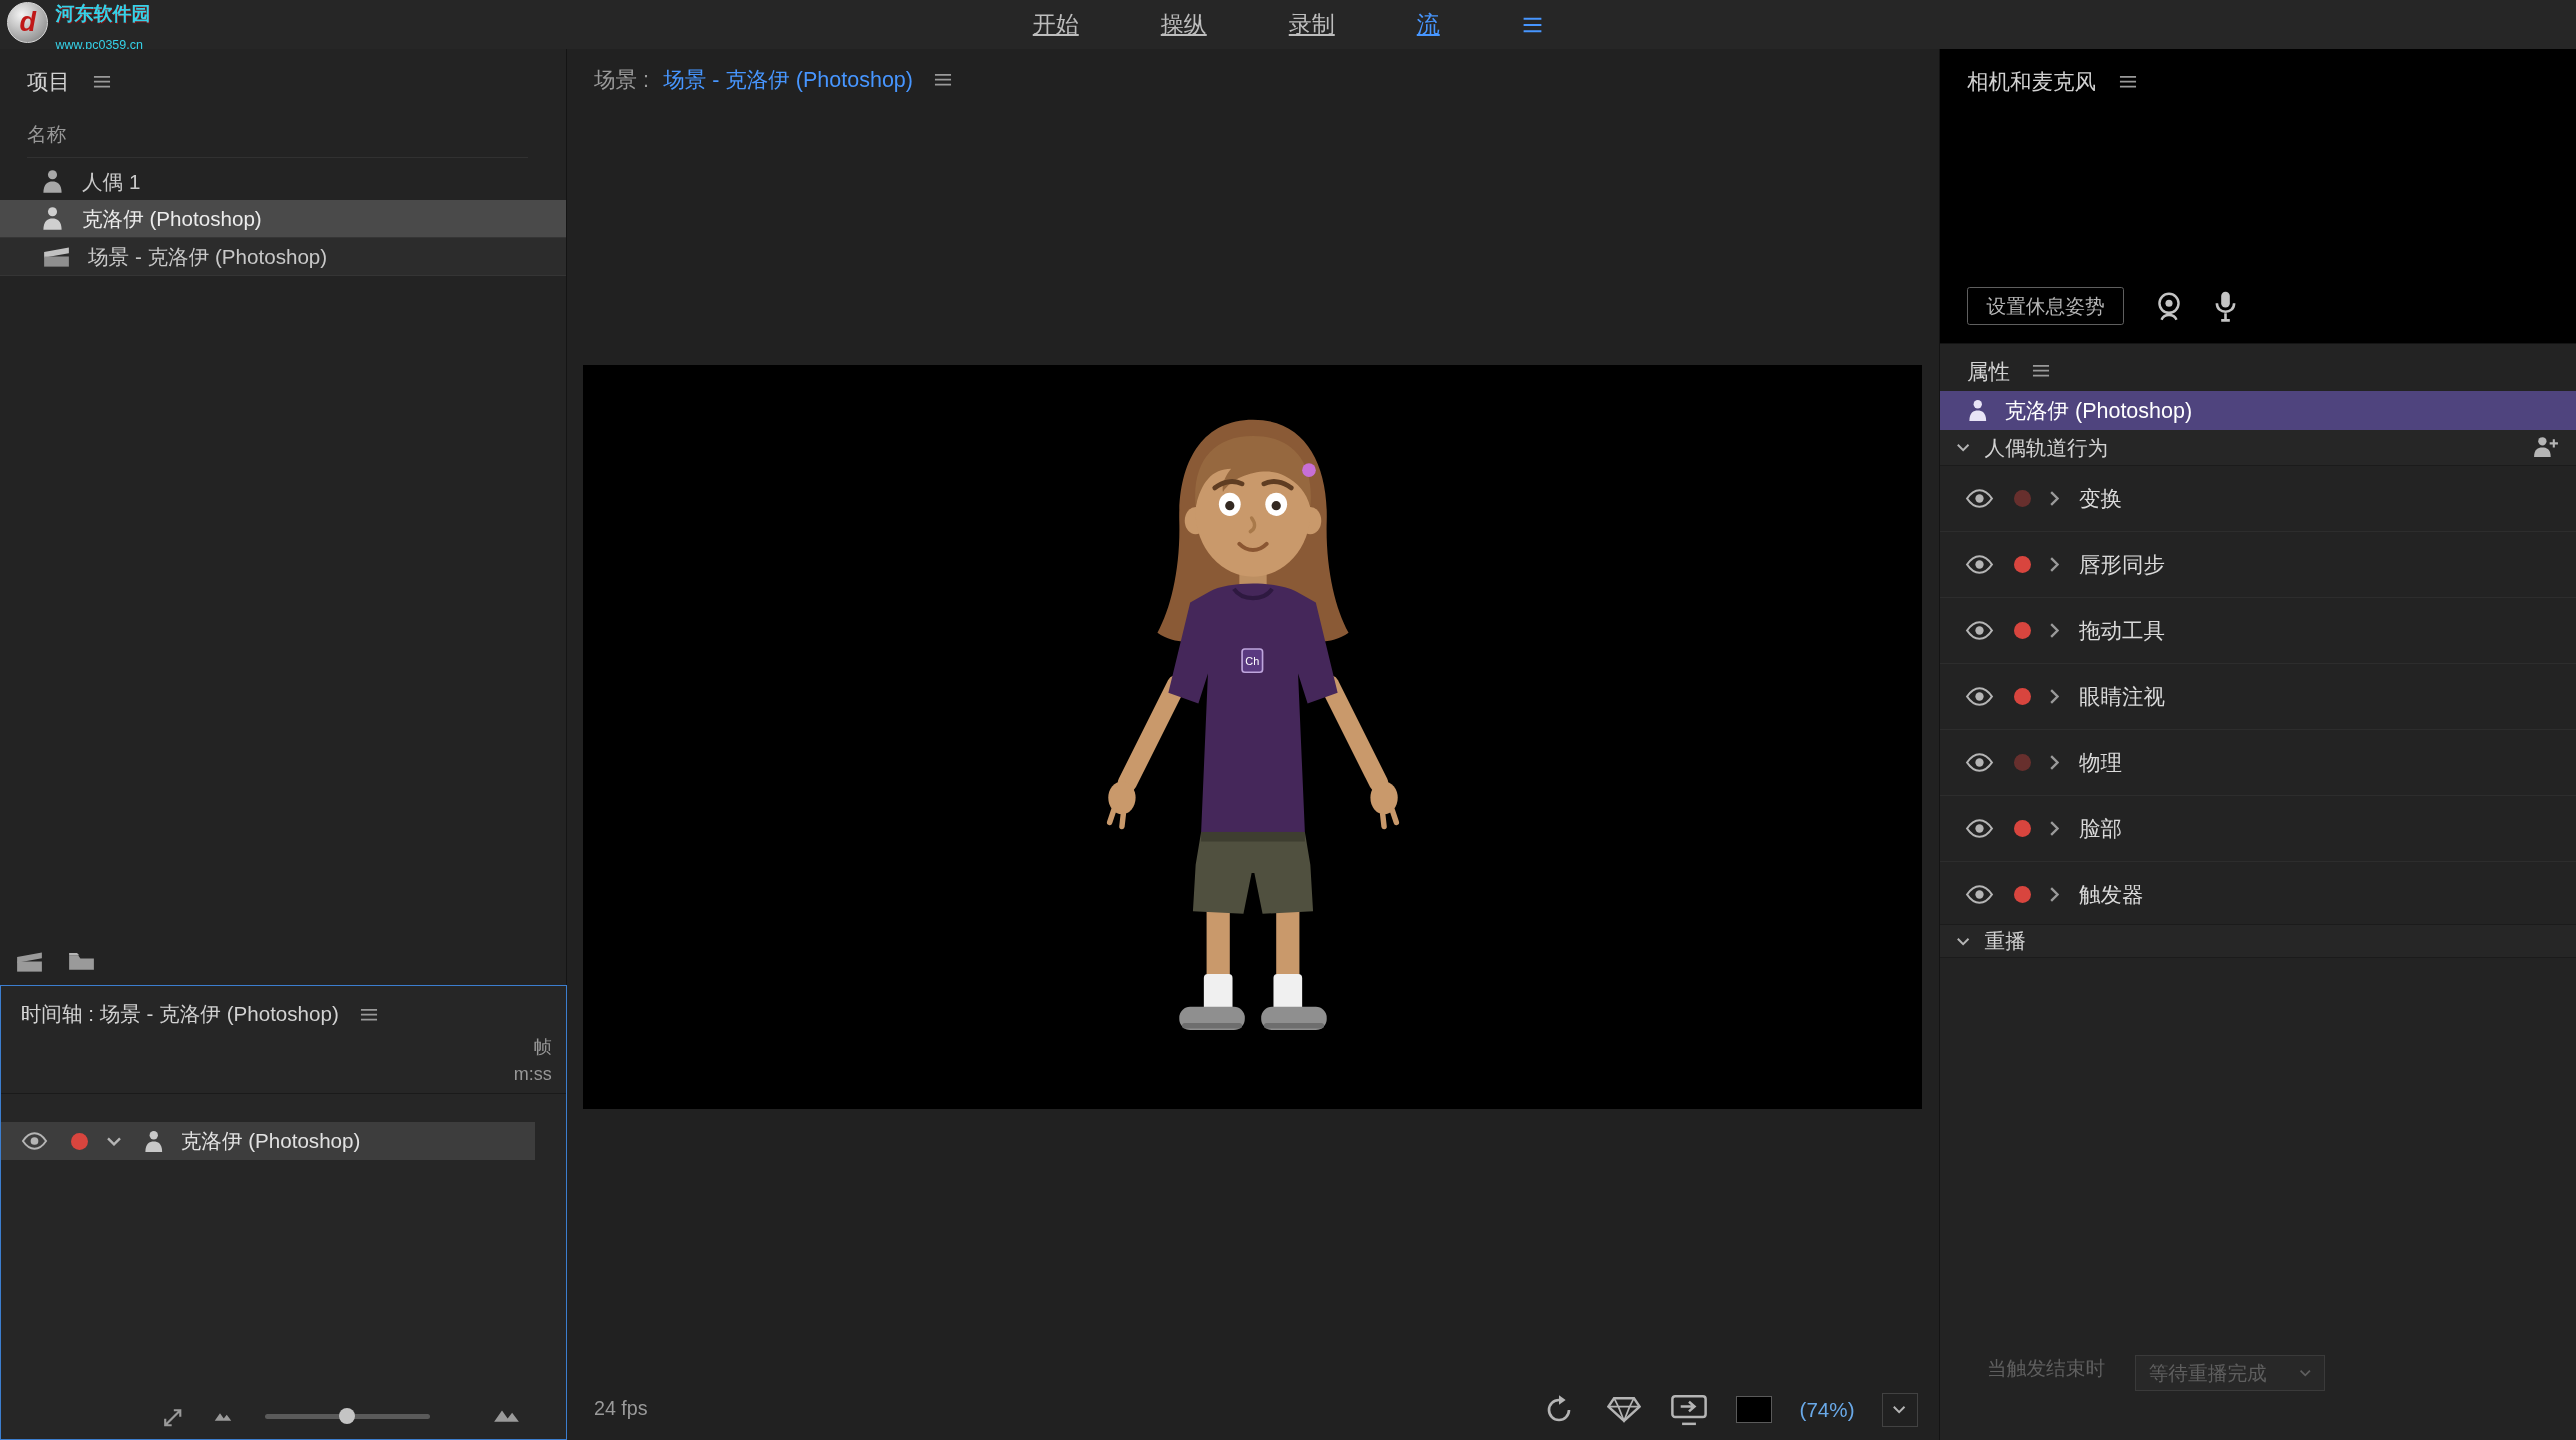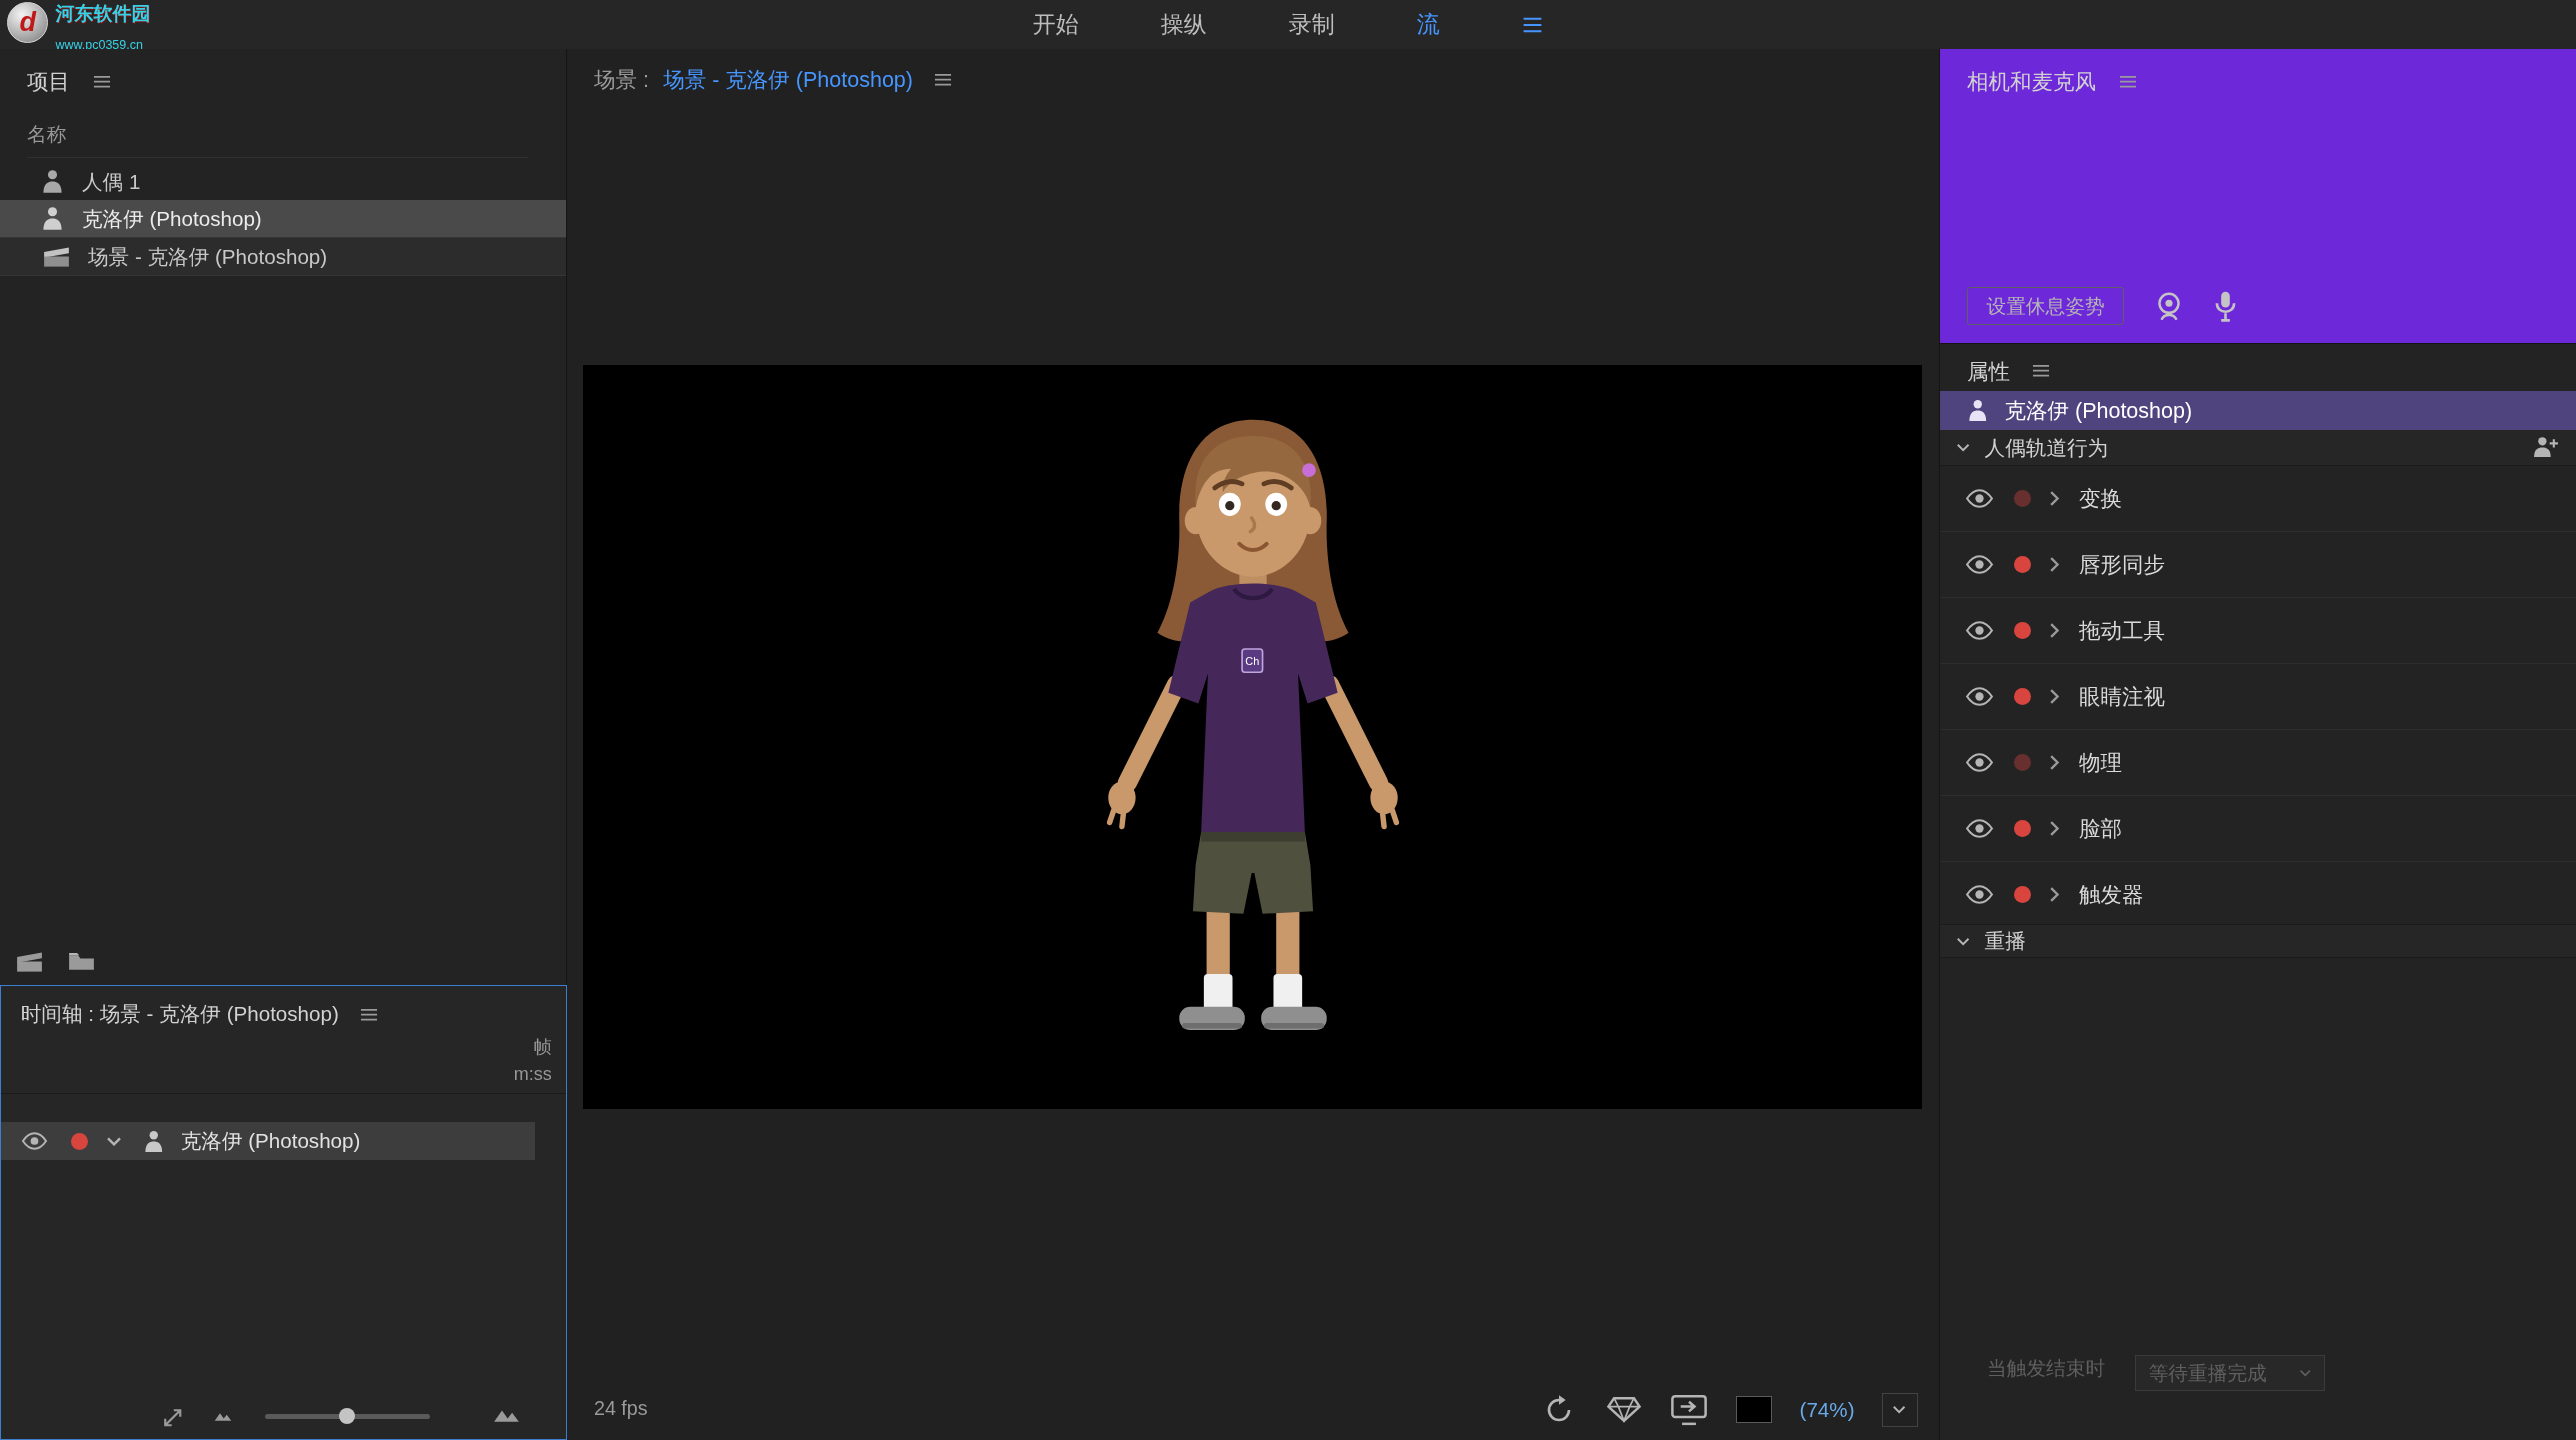--- a/index.html
+++ b/index.html
@@ -10,21 +10,21 @@
   
   .topbar{position:absolute;left:0;top:0;width:2576px;height:49px;background:#262626;border-bottom:0.9px solid #141414;}
   .logo{position:absolute;left:7.2px;top:1.8px;display:flex;align-items:flex-start;gap:7.2px;}
   .logo-badge{width:41px;height:41px;border-radius:50%;background:radial-gradient(circle at 35% 30%,#f4f4f4,#9d9d9d 70%,#6c6c6c);
               display:flex;align-items:center;justify-content:center;font-weight:bold;font-style:italic;
               font-size:27px;color:#c01818;border:1.8px solid #d8d8d8;box-sizing:border-box;}
   .logo-texts{display:flex;flex-direction:column;line-height:1.1;padding-top:2.7px;gap:14px;}
   .logo-site{font-size:19px;font-weight:bold;color:#35d2e8;text-shadow:0.9px 0.9px 0 #8c1010;}
   .logo-url{font-size:12.5px;color:#35d2e8;}
   .ws-tabs{position:absolute;left:50%;top:0;transform:translateX(-50%);height:49px;display:flex;align-items:center;gap:82px;}
-  .ws-tab{font-size:23px;color:#bdbdbd;cursor:default;}
+  .ws-tab{font-size:23px;color:#bdbdbd;cursor:default;text-decoration:underline;}
   .ws-tab.active{color:#4796ff;}
   .ws-menu svg path{stroke:#4796ff;}
 
   
   .hamb{flex:0 0 auto;}
   .hamb path{stroke:#9a9a9a;stroke-width:2;}
   .panel-header{display:flex;align-items:center;gap:23px;padding:18px 0 0 27px;}
   .panel-title{font-size:21.5px;color:#d2d2d2;}
   .dot{width:17px;height:17px;border-radius:50%;background:#d8453e;flex:0 0 auto;}
   .dot.dim{opacity:.38;}
@@ -60,21 +60,21 @@
   .scene-canvas{position:absolute;left:16px;top:316px;width:1339px;height:744px;background:#000;}
   .puppet-svg{position:absolute;left:465px;top:41px;width:410px;height:628px;}
   .scene-fps{position:absolute;left:27px;bottom:19.7px;font-size:19.7px;color:#9a9a9a;}
   .scene-controls{position:absolute;right:21.5px;bottom:12.5px;display:flex;align-items:center;gap:27px;}
   .scene-controls .ico{width:38px;height:36px;display:flex;align-items:center;justify-content:center;}
   .bg-rect{width:36px;height:27px;background:#000;border:1.8px solid #5a5a5a;box-sizing:border-box;}
   .zoom-label{font-size:20.6px;color:#6aa9e8;}
   .zoom-dd{width:34px;height:32px;border:0.9px solid #424242;display:flex;align-items:center;justify-content:center;}
 
   
-  .camera-panel{position:absolute;left:1939px;top:49px;width:637px;height:295px;background:#6d28d9;
+  .camera-panel{position:absolute;left:1939px;top:49px;width:637px;height:295px;background:#000000;
                 border-left:0.9px solid #141414;border-bottom:0.9px solid #141414;box-sizing:border-box;}
   .rest-row{position:absolute;left:27px;bottom:18px;display:flex;align-items:center;gap:30px;}
   .rest-btn{min-width:157px;height:38px;border:0.9px solid #5f5f5f;border-radius:2.7px;display:flex;align-items:center;
             justify-content:center;font-size:19.7px;color:#b5b5b5;padding:0 12.5px;background:transparent;}
 
   .props-panel{position:absolute;left:1939px;top:344px;width:637px;height:1096px;background:#232323;
                border-left:0.9px solid #141414;box-sizing:border-box;}
   .props-header{display:flex;align-items:center;gap:21.5px;padding:12.5px 0 0 27px;font-size:21.5px;color:#d2d2d2;}
   .sel-row{position:absolute;left:0;top:47px;width:637px;height:39px;background:#4f447e;display:flex;align-items:center;
            gap:16px;padding-left:27px;box-sizing:border-box;font-size:21.5px;color:#fff;}

